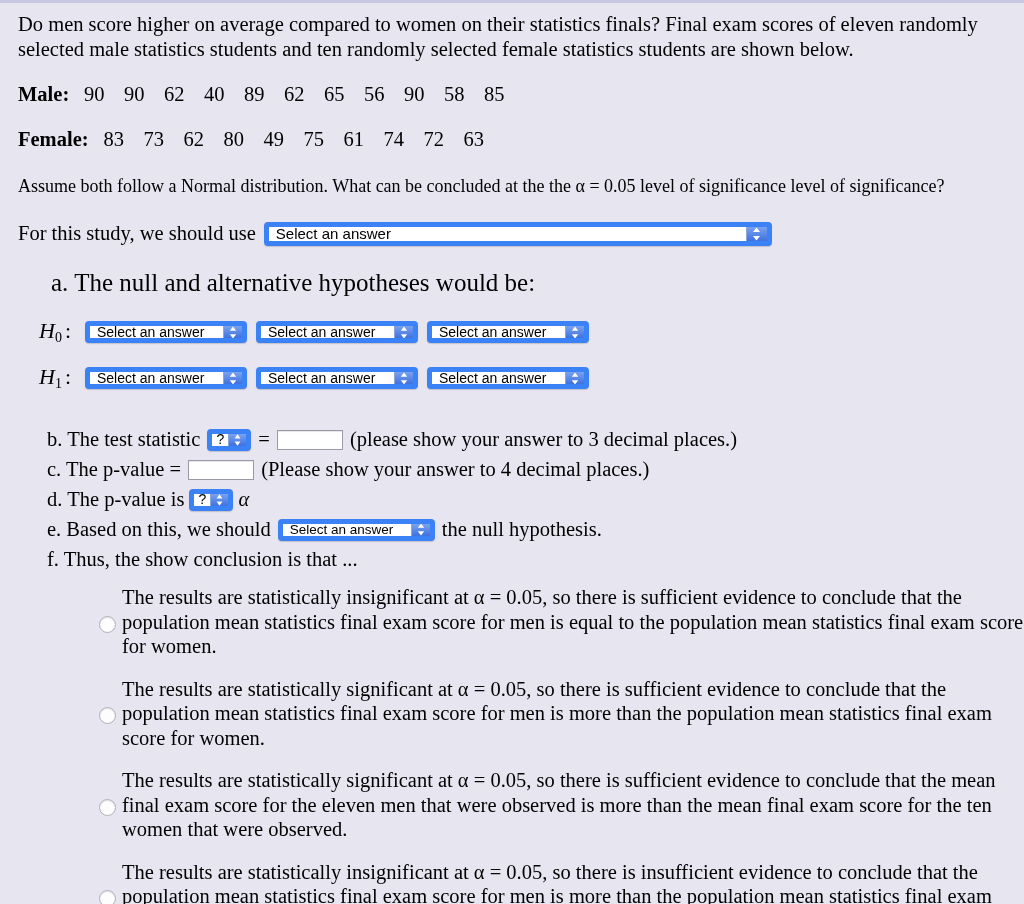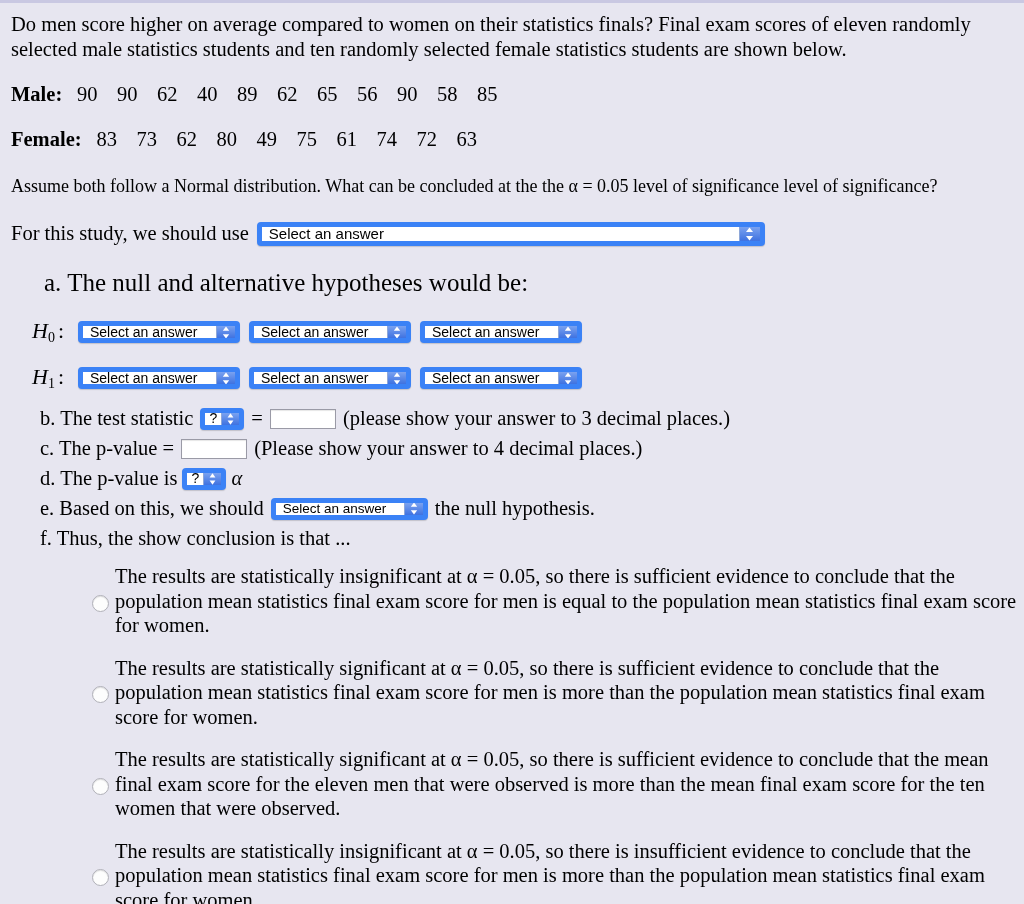--- a/index.html
+++ b/index.html
@@ -15,20 +15,21 @@
     overflow: hidden;
     position: relative;
   }
   #page {
     position: relative;
     width: 1024px;
     height: 904px;
     box-sizing: border-box;
     border-top: 3px solid #c9c8e2;
     overflow: hidden;
+    padding-left: 7px;
   }
   .prompt {
     font-size: 20.5px;
     line-height: 25px;
     margin: 9px 11px 0 11px;
   }
   .data-row {
     font-size: 20.5px;
     line-height: 25px;
     margin: 20px 0 0 11px;
@@ -137,21 +138,21 @@
   }
   .hyp-label sub {
     font-size: 14px;
     font-style: normal;
     vertical-align: -0.28em;
   }
   .hyp-label .colon { font-style: normal; margin-left: 3px; }
   .hyp-row .sel { margin-right: 9px; }
 
   
-  .items { margin: 13px 0 0 40px; }
+  .items { margin: 34px 0 0 40px; }
   .item {
     font-size: 20.5px;
     line-height: 25px;
     display: flex;
     align-items: center;
     gap: 7px;
     white-space: nowrap;
     margin-bottom: 5px;
   }
   .item.tight { gap: 5px; }

